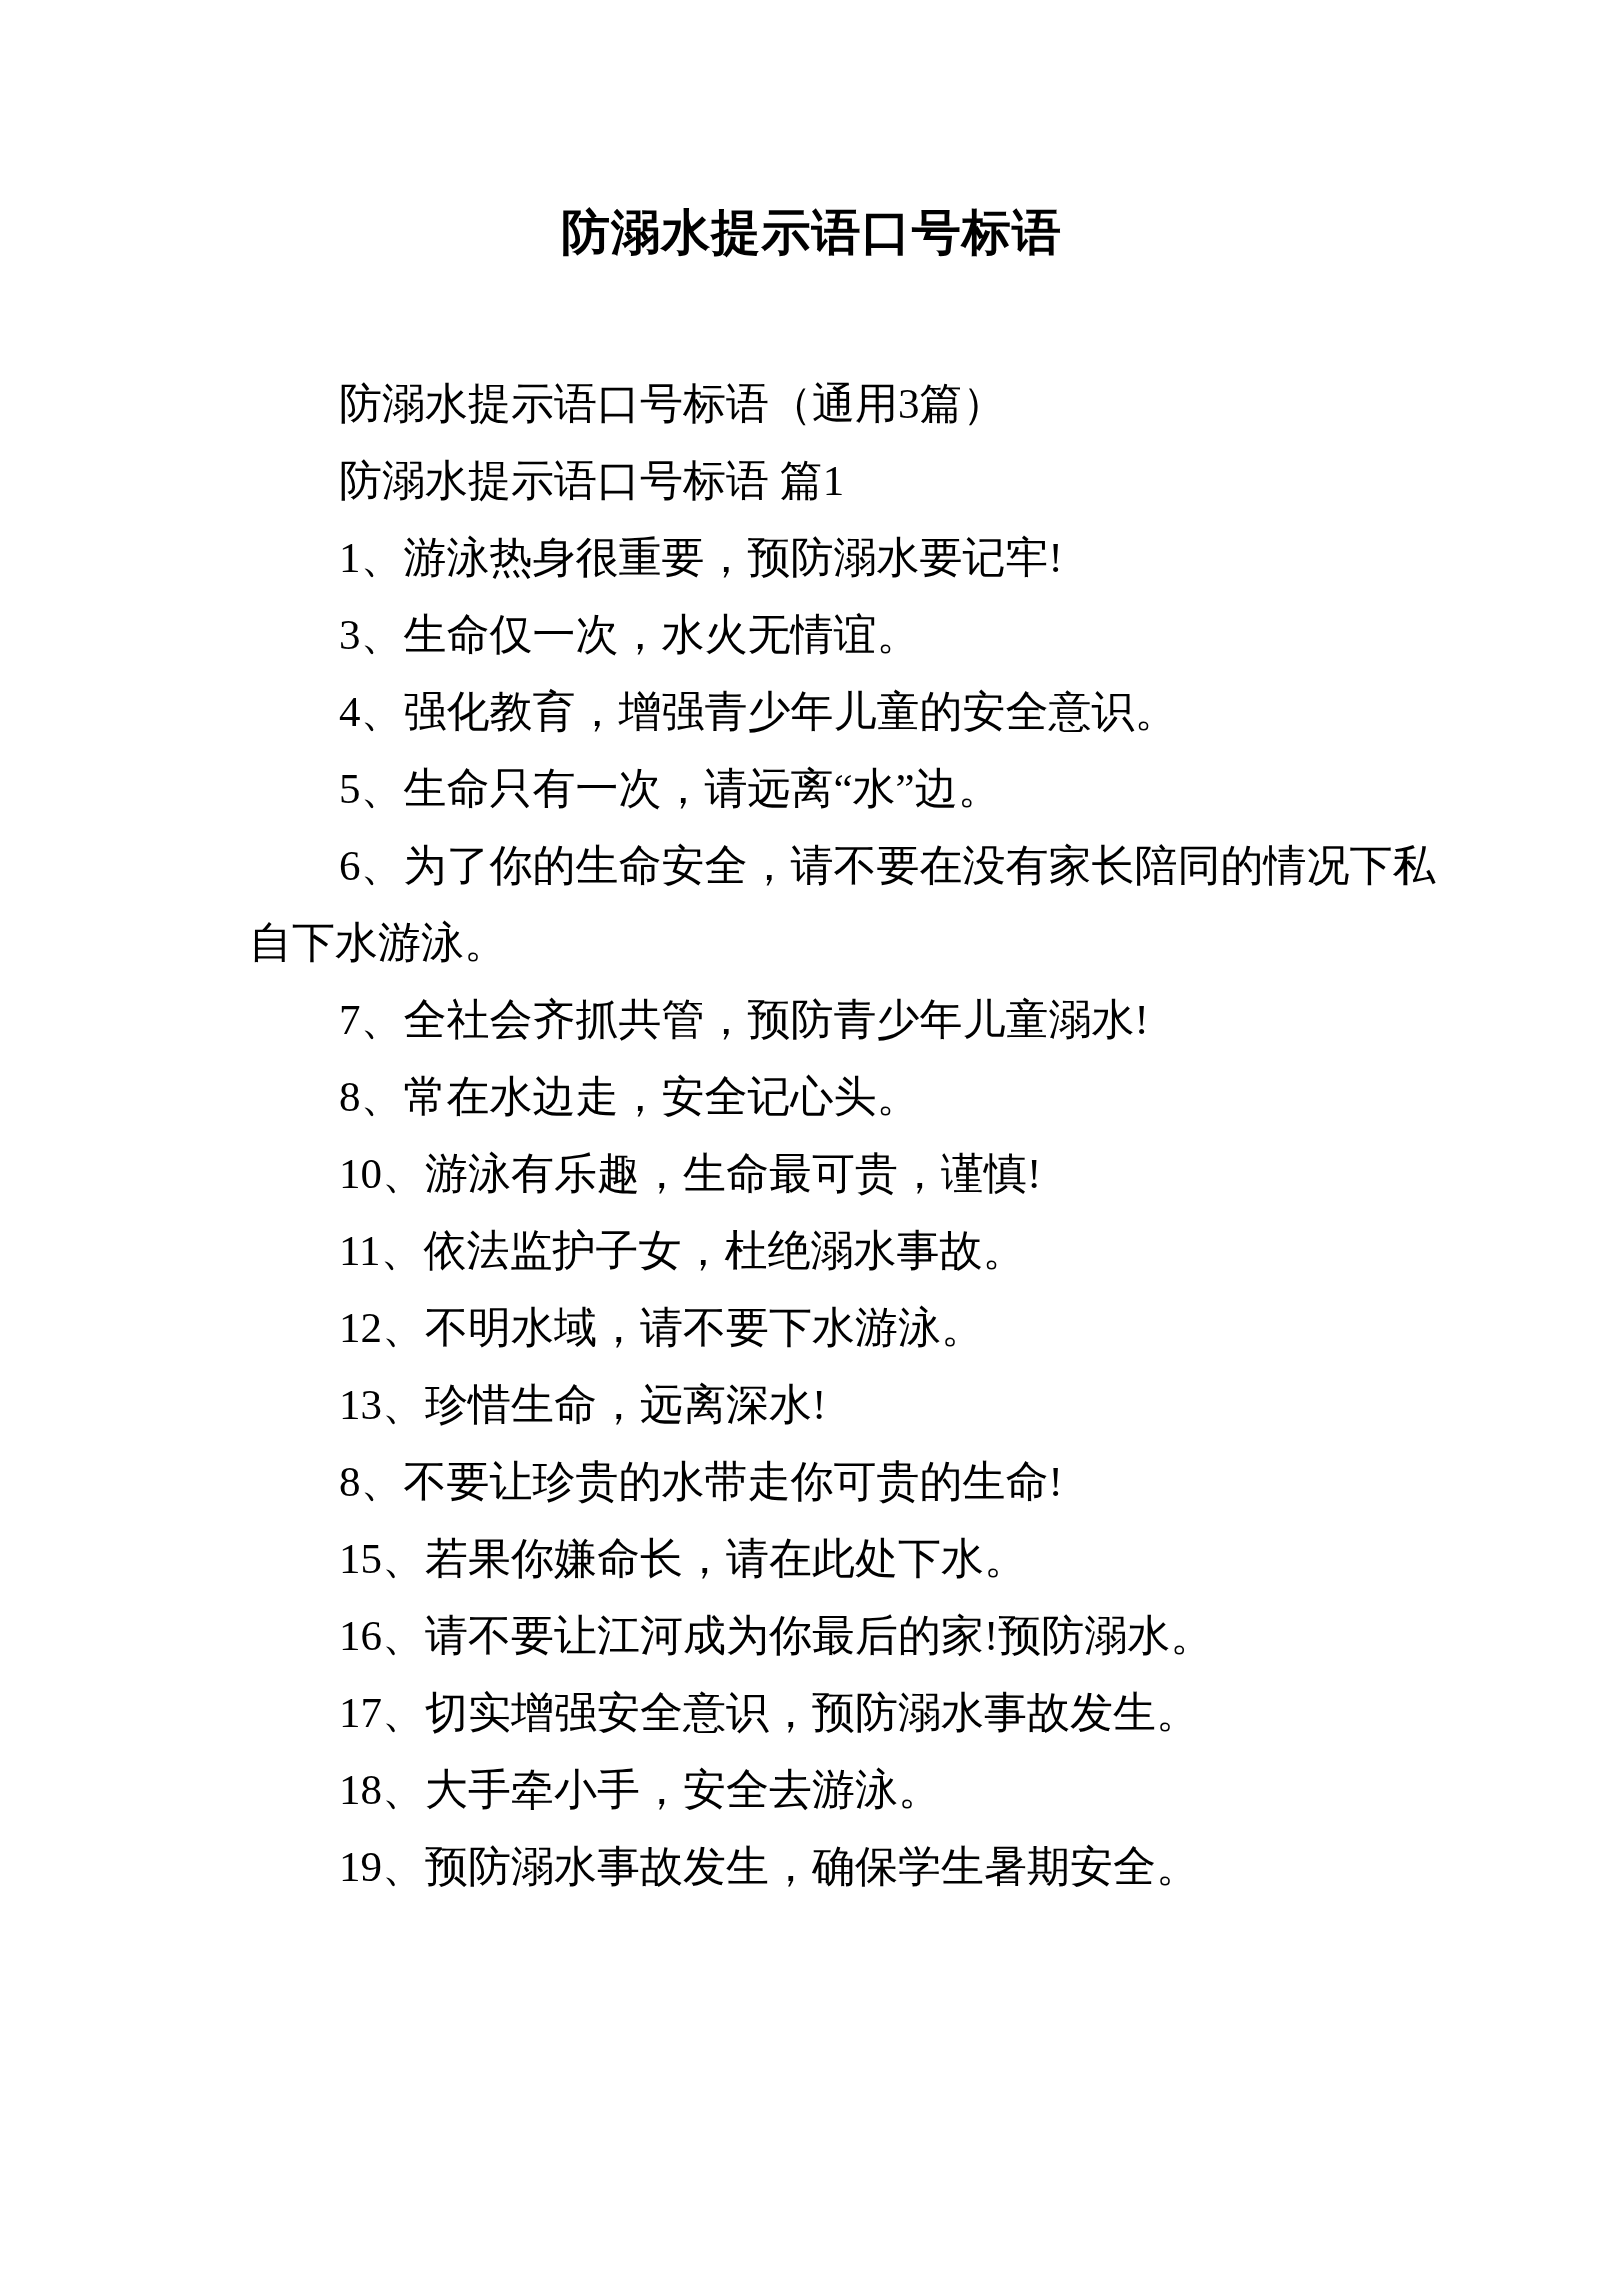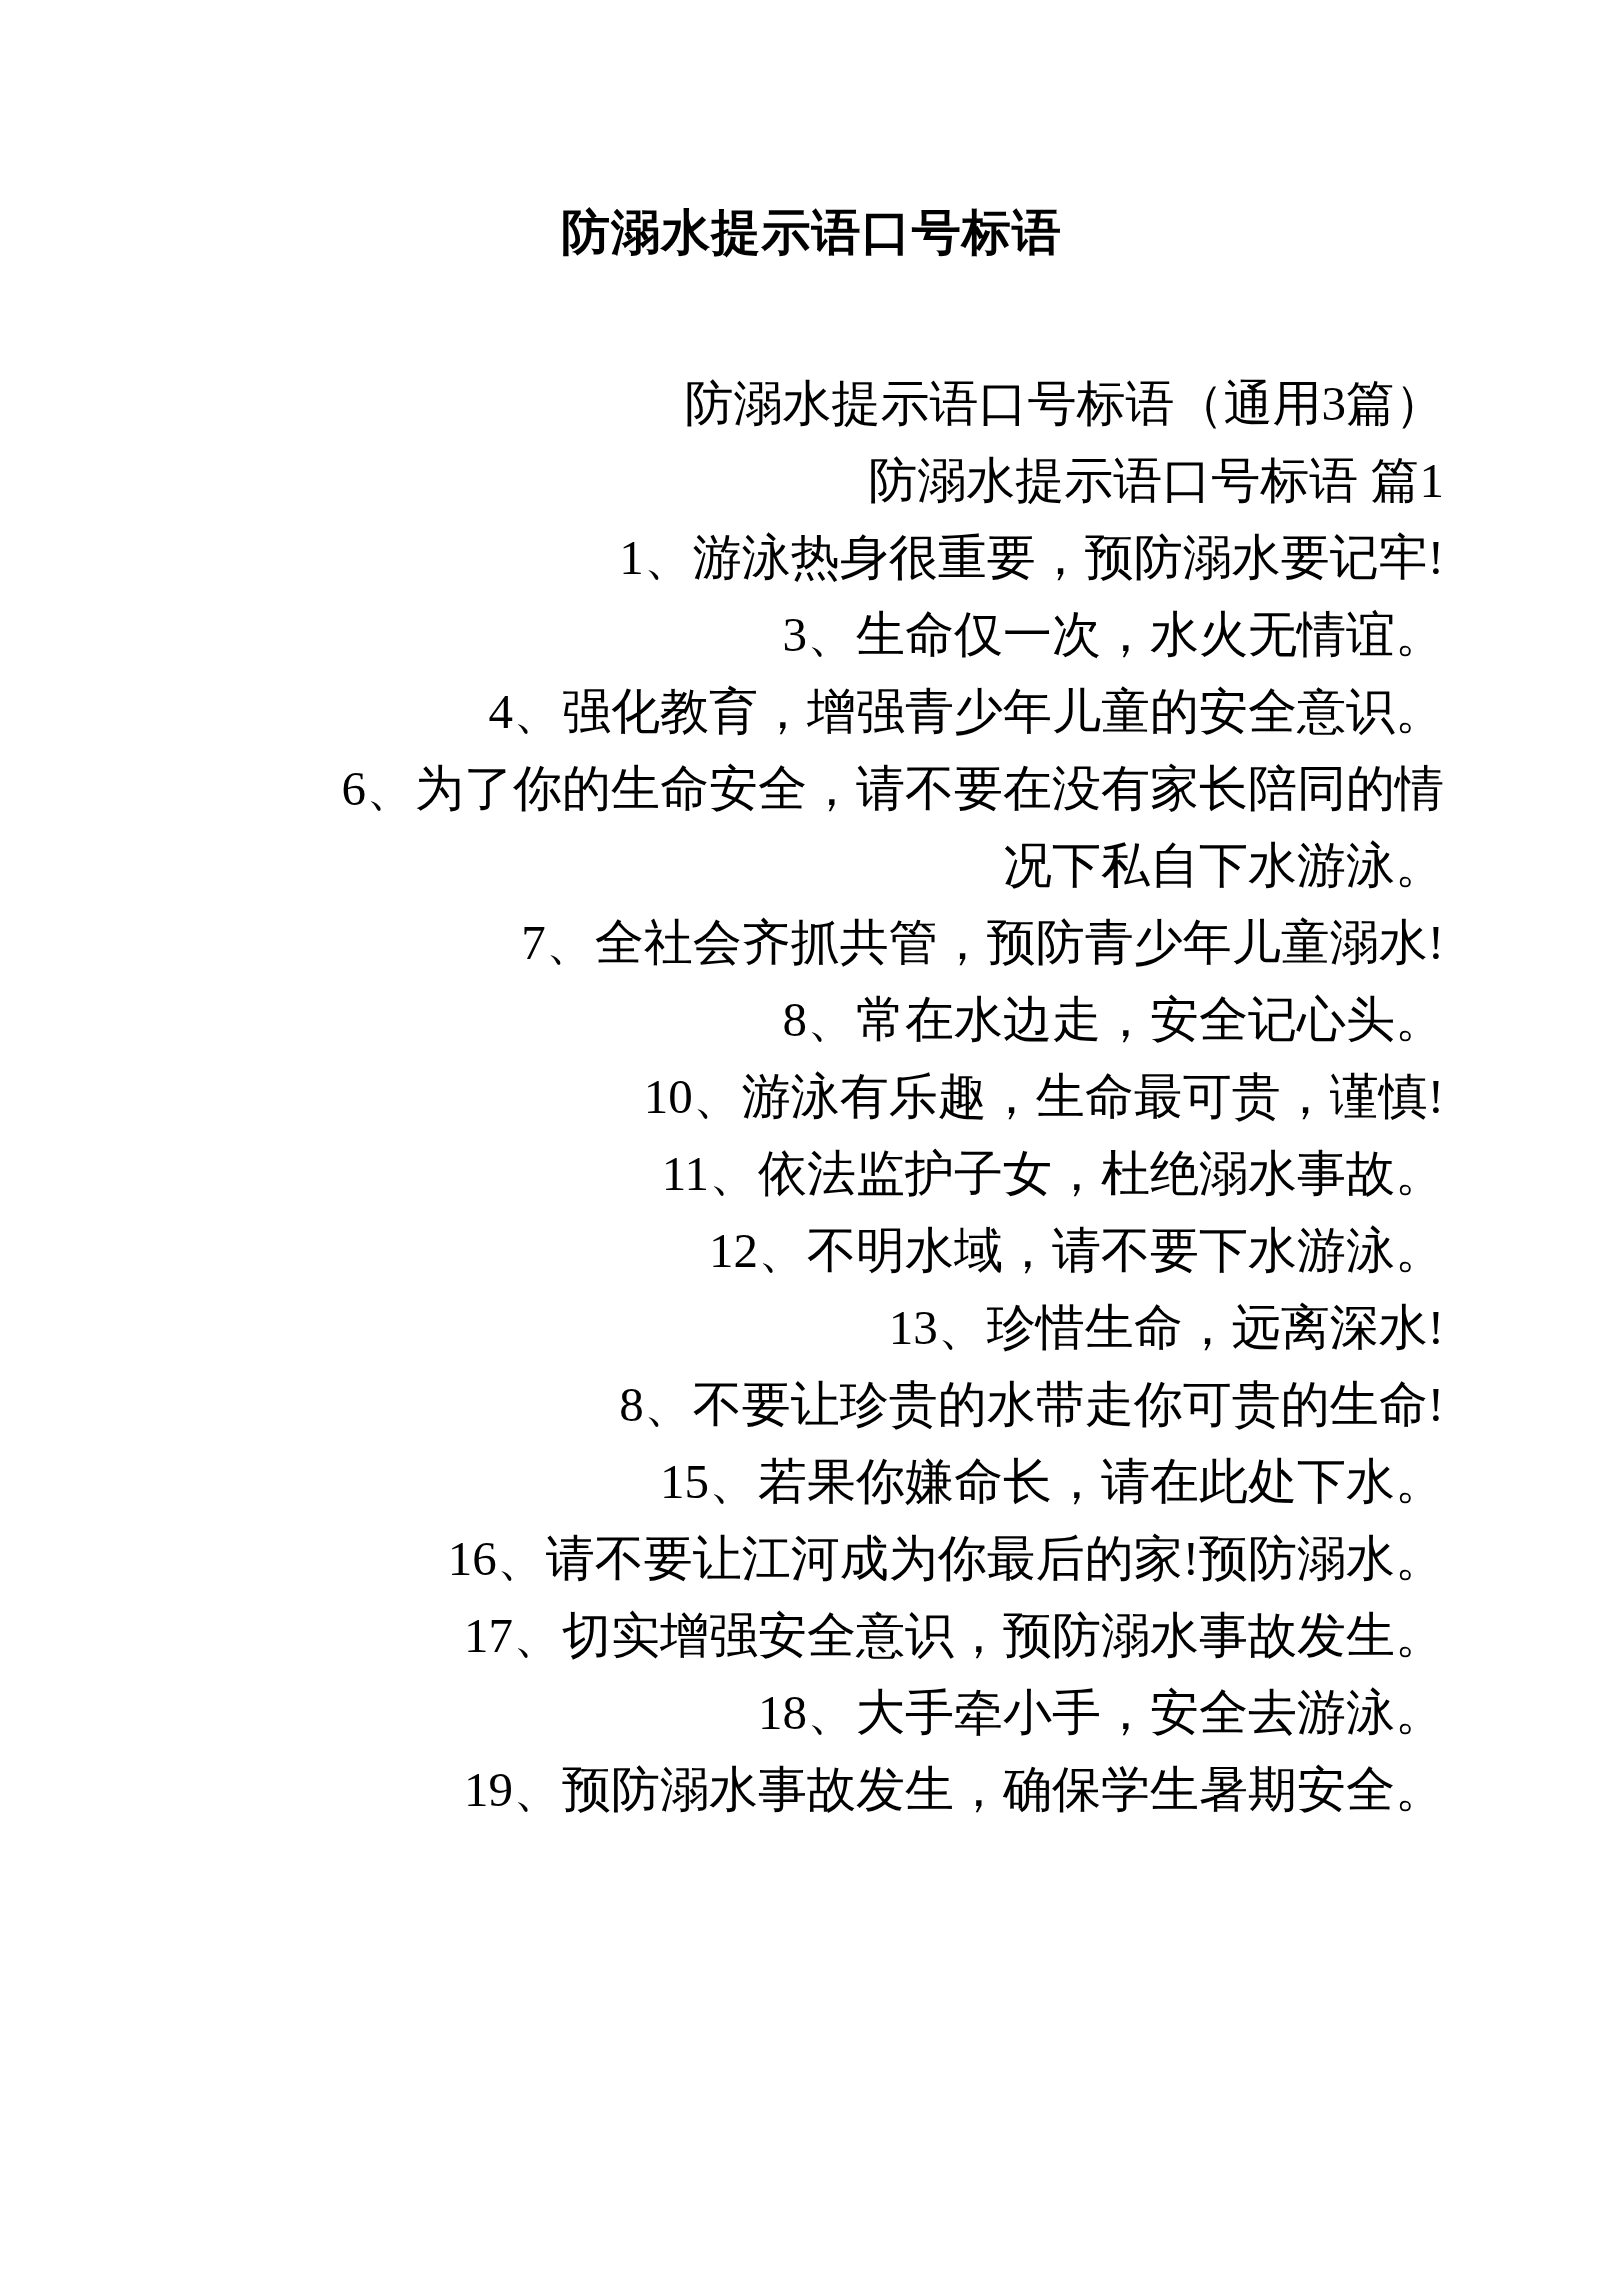--- a/index.html
+++ b/index.html
@@ -21,43 +21,43 @@
     padding: 0;
     text-align: center;
     font-size: 49px;
     line-height: 73px;
     font-weight: bold;
     letter-spacing: 1.1px;
   }
   .doc-body {
     margin-top: 96px;
     padding: 0 179px 0 249px;
-    font-size: 49px;
+    font-size: 43px;
     line-height: 77px;
-    text-align: right;
   }
   .para {
     margin: 0;
     padding: 0;
     text-indent: 90px;
     word-break: break-all;
     white-space: pre-wrap;
   }
 </style>
 </head>
 <body style="background: rgb(255, 255, 255); color: rgb(0, 0, 0);">
 
 <div class="page">
   <h1 class="doc-title">防溺水提示语口号标语</h1>
   <div class="doc-body">
       <p class="para">防溺水提示语口号标语（通用3篇）</p>
       <p class="para">防溺水提示语口号标语 篇1</p>
       <p class="para">1、游泳热身很重要，预防溺水要记牢!</p>
       <p class="para">3、生命仅一次，水火无情谊。</p>
       <p class="para">4、强化教育，增强青少年儿童的安全意识。</p>
+      <p class="para">5、生命只有一次，请远离“水”边。</p>
       <p class="para">6、为了你的生命安全，请不要在没有家长陪同的情况下私自下水游泳。</p>
       <p class="para">7、全社会齐抓共管，预防青少年儿童溺水!</p>
       <p class="para">8、常在水边走，安全记心头。</p>
       <p class="para">10、游泳有乐趣，生命最可贵，谨慎!</p>
       <p class="para">11、依法监护子女，杜绝溺水事故。</p>
       <p class="para">12、不明水域，请不要下水游泳。</p>
       <p class="para">13、珍惜生命，远离深水!</p>
       <p class="para">8、不要让珍贵的水带走你可贵的生命!</p>
       <p class="para">15、若果你嫌命长，请在此处下水。</p>
       <p class="para">16、请不要让江河成为你最后的家!预防溺水。</p>

